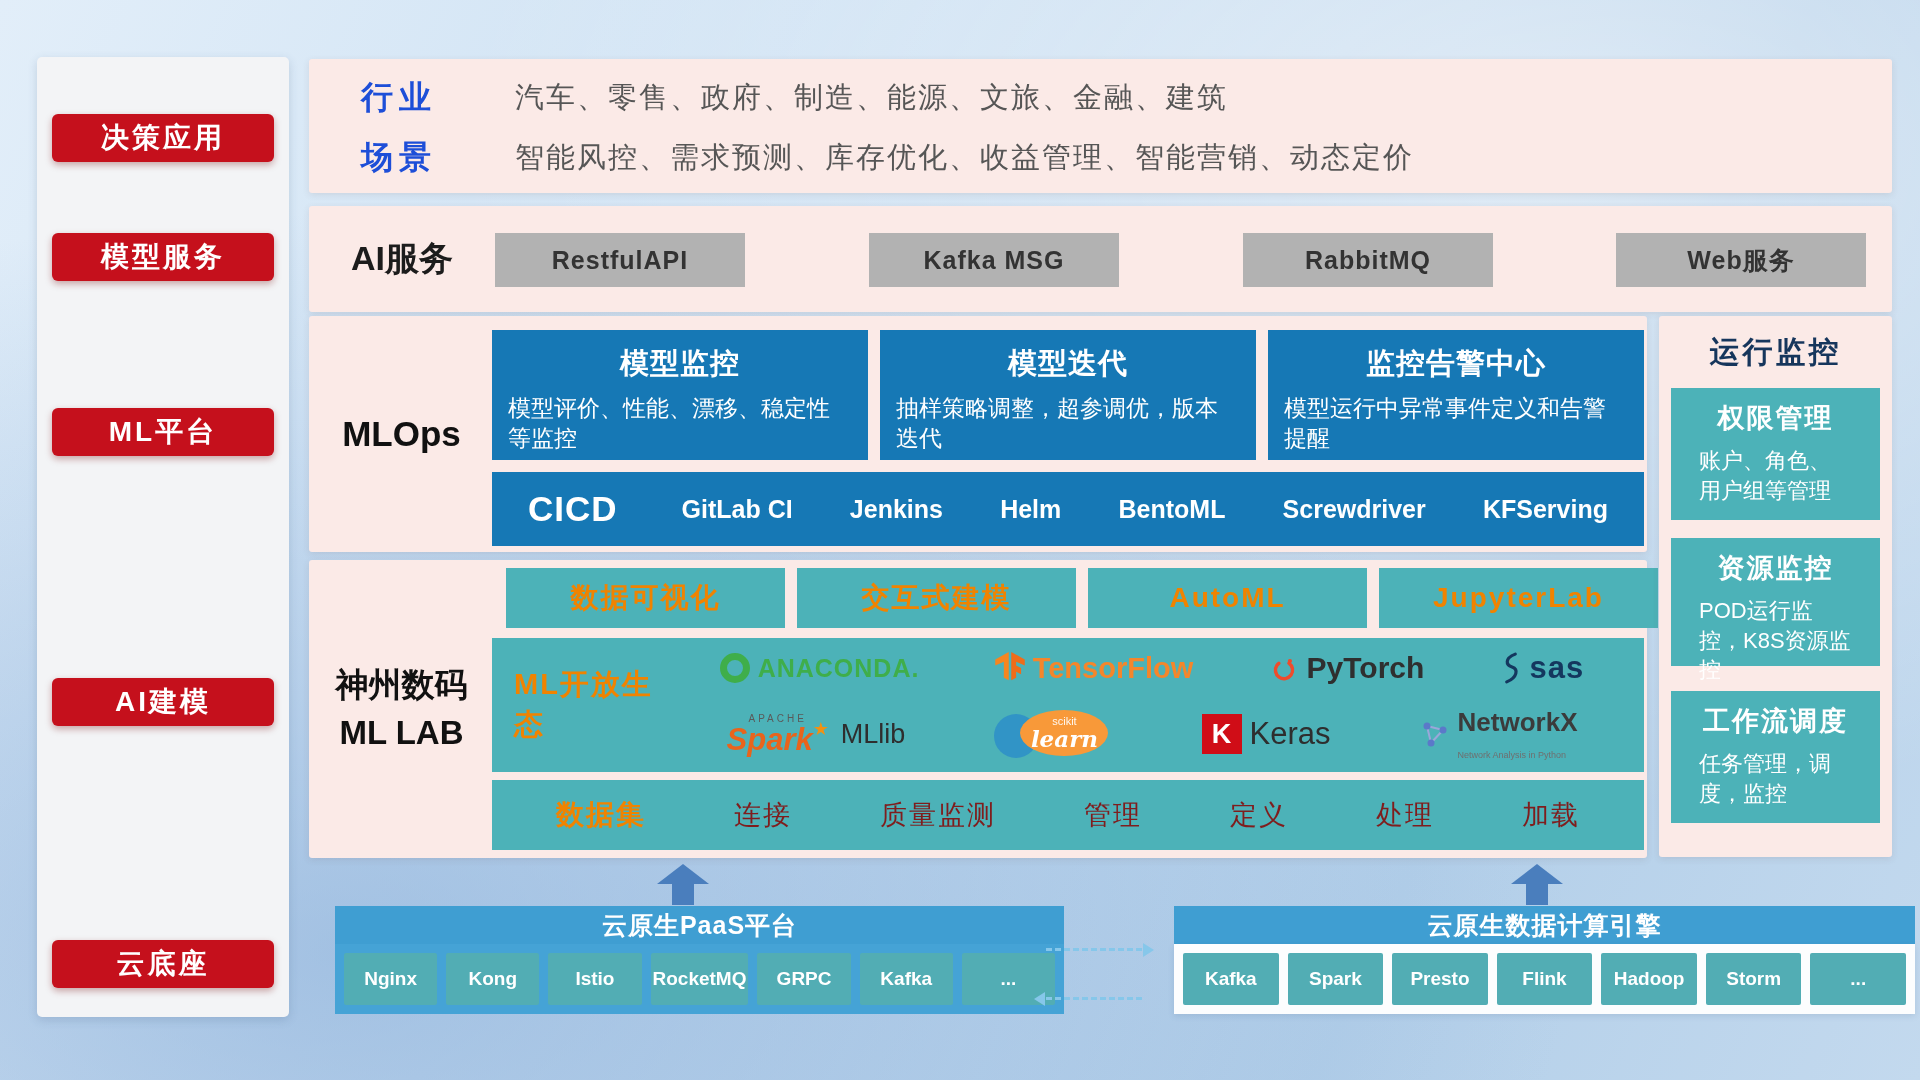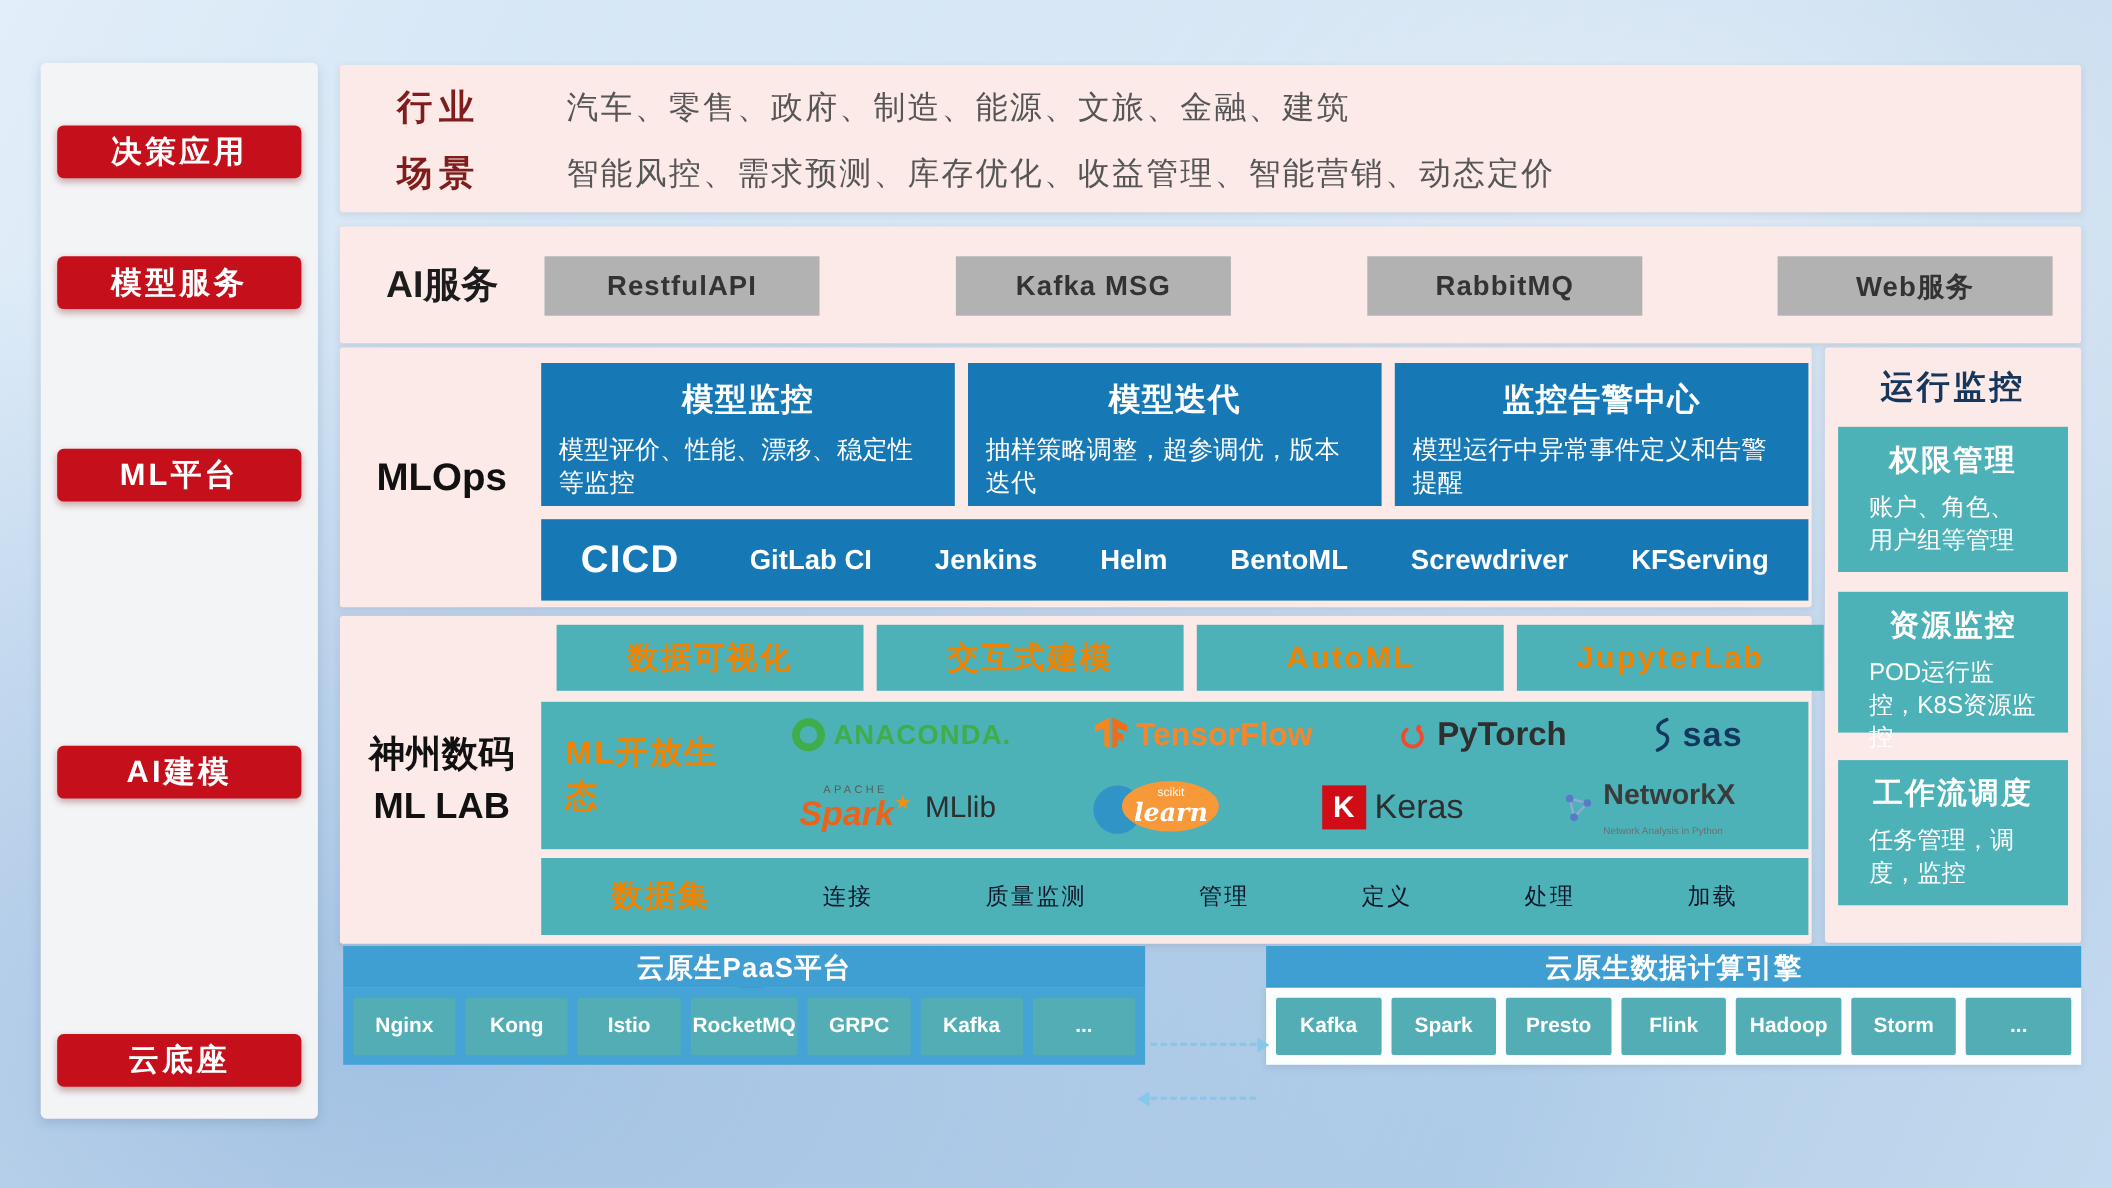--- a/index.html
+++ b/index.html
@@ -12,21 +12,21 @@
       linear-gradient(115deg,#e2eef9 0%,#cde1f3 38%,#b3cfe9 75%,#c3d9ee 100%);
   }
   
   .sidebar{position:absolute;left:37px;top:57px;width:252px;height:960px;background:#f3f4f6;border-radius:5px;box-shadow:0 3px 10px rgba(60,90,130,.20);}
   .side-btn{position:absolute;left:15px;width:222px;height:48px;background:#c5101c;color:#fff;font-size:28px;font-weight:bold;display:flex;align-items:center;justify-content:center;border-radius:6px;letter-spacing:3px;box-shadow:0 3px 7px rgba(120,15,15,.35);}
   
   .band{position:absolute;background:#fbeae7;border-radius:3px;box-shadow:0 2px 7px rgba(100,70,70,.12);}
   .band1{left:309px;top:59px;width:1583px;height:134px;}
   .b1-row{position:absolute;left:52px;display:flex;align-items:center;height:46px;}
   .b1-row.r1{top:16px;} .b1-row.r2{top:76px;}
-  .b1-label{width:120px;font-size:32px;font-weight:bold;color:#7f1d1d;letter-spacing:6px;}
+  .b1-label{width:120px;font-size:32px;font-weight:bold;color:#1d4ed8;letter-spacing:6px;}
   .b1-value{margin-left:34px;font-size:29px;color:#565656;letter-spacing:2px;}
   .band2{left:309px;top:206px;width:1583px;height:106px;}
   .ai-label{position:absolute;left:42px;top:0;height:100%;display:flex;align-items:center;font-size:34px;font-weight:bold;color:#1c1c1c;}
   .gray-btn{position:absolute;top:27px;height:54px;background:#b2b2b2;color:#333;font-weight:bold;font-size:25px;display:flex;align-items:center;justify-content:center;letter-spacing:1px;}
   
   .band3{left:309px;top:316px;width:1338px;height:236px;}
   .mlops-label{position:absolute;left:0;top:0;width:185px;height:100%;display:flex;align-items:center;justify-content:center;font-size:35px;font-weight:bold;color:#111;}
   .mlops-cards{position:absolute;left:183px;top:14px;width:1152px;display:flex;gap:12px;}
   .mlops-card{flex:1;height:130px;background:#1678b5;color:#fff;padding:8px 16px;box-sizing:border-box;}
   .mlops-card .t{font-size:29px;font-weight:bold;text-align:center;margin:6px 0 10px;letter-spacing:1px;}
@@ -61,33 +61,33 @@
   .skl-orange{position:absolute;left:26px;top:2px;width:88px;height:46px;border-radius:50%;background:#f89939;display:flex;flex-direction:column;align-items:center;justify-content:center;color:#fff;line-height:1;}
   .skl-scikit{font-size:11px;opacity:.92;}
   .skl-learn{font-size:23px;font-style:italic;font-weight:bold;font-family:"DejaVu Serif",serif;}
   .keras-box{width:40px;height:40px;background:#d00d17;color:#fff;display:flex;align-items:center;justify-content:center;font-size:27px;font-weight:bold;}
   .keras-text{font-size:31px;font-weight:500;color:#2e2e2e;}
   .nx-textwrap{display:flex;flex-direction:column;line-height:1;}
   .nx-text{font-size:26px;font-weight:bold;color:#3b3b3b;}
   .nx-sub{font-size:9px;color:#6f6f6f;margin-top:16px;}
   .dataset{position:absolute;left:183px;top:220px;width:1152px;height:70px;background:#4cb2b8;display:flex;align-items:center;justify-content:space-between;padding:0 64px;box-sizing:border-box;}
   .ds-label{color:#f08300;font-weight:bold;font-size:28px;letter-spacing:2px;}
-  .ds-item{color:#0f172a;font-size:21px;letter-spacing:2px;}
+  .ds-item{color:#7f1d1d;font-size:27px;letter-spacing:2px;}
   
   .monitor{left:1659px;top:316px;width:233px;height:541px;}
   .monitor-title{padding-top:16px;text-align:center;font-size:30px;font-weight:bold;color:#16365c;letter-spacing:3px;}
   .mon-card{position:absolute;left:12px;width:209px;background:#4cb2b8;color:#fff;padding:12px 28px;box-sizing:border-box;}
   .mon-card .t{text-align:center;font-size:27px;font-weight:bold;margin-bottom:10px;letter-spacing:2px;}
   .mon-card .d{font-size:22px;line-height:1.35;}
   .mc1{top:72px;height:132px;} .mc2{top:222px;height:128px;} .mc3{top:375px;height:132px;}
   
   .up-arrow{position:absolute;top:864px;width:52px;}
   .up-arrow .head{width:0;height:0;border-left:26px solid transparent;border-right:26px solid transparent;border-bottom:20px solid #4a7ebd;}
   .up-arrow .stem{width:22px;height:21px;background:#4a7ebd;margin:0 auto;}
-  .bgroup{position:absolute;top:860px;}
+  .bgroup{position:absolute;top:906px;margin-left:23px;}
   .paas{left:312px;width:729px;}
   .engine{left:1151px;width:741px;}
   .bheader{height:38px;background:#3f9ed2;color:#fff;display:flex;align-items:center;justify-content:center;font-size:25px;font-weight:bold;letter-spacing:1px;}
   .bitems{display:flex;gap:9px;padding:9px;box-sizing:border-box;height:70px;align-items:stretch;}
   .paas .bitems{background:#45a3d6;}
   .engine .bitems{background:#fcfdfe;box-shadow:0 2px 6px rgba(60,90,130,.15);}
   .chip{flex:1;background:#52adb4;color:#fff;display:flex;align-items:center;justify-content:center;text-align:center;font-size:19px;font-weight:bold;border-radius:2px;line-height:1.1;padding:2px;}
   .dash{position:absolute;width:96px;height:0;border-top:3px dashed #86c7ea;}
   .dash.right{left:1046px;top:948px;}
   .dash.left{left:1046px;top:997px;}

